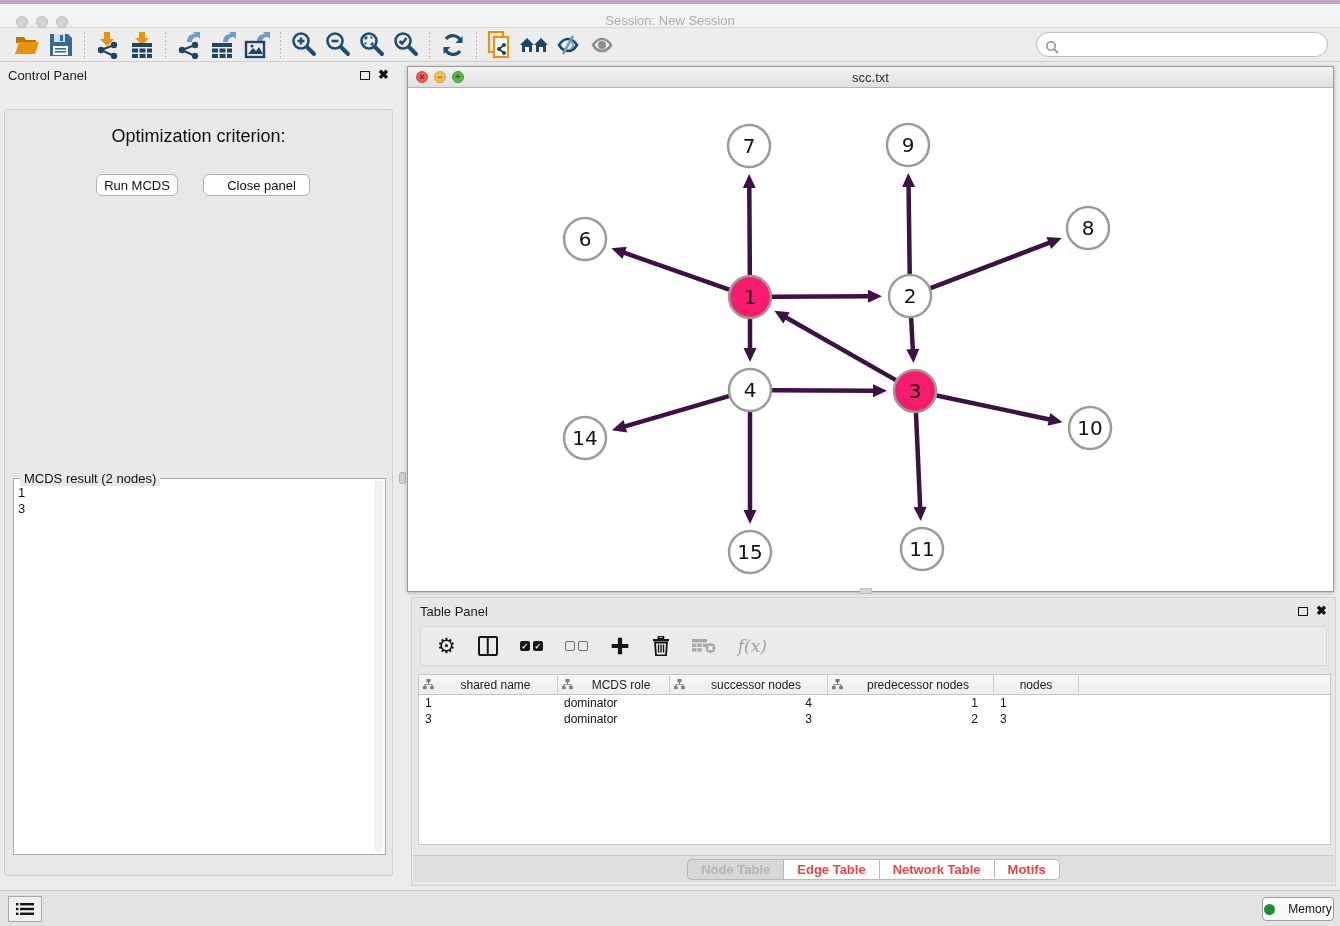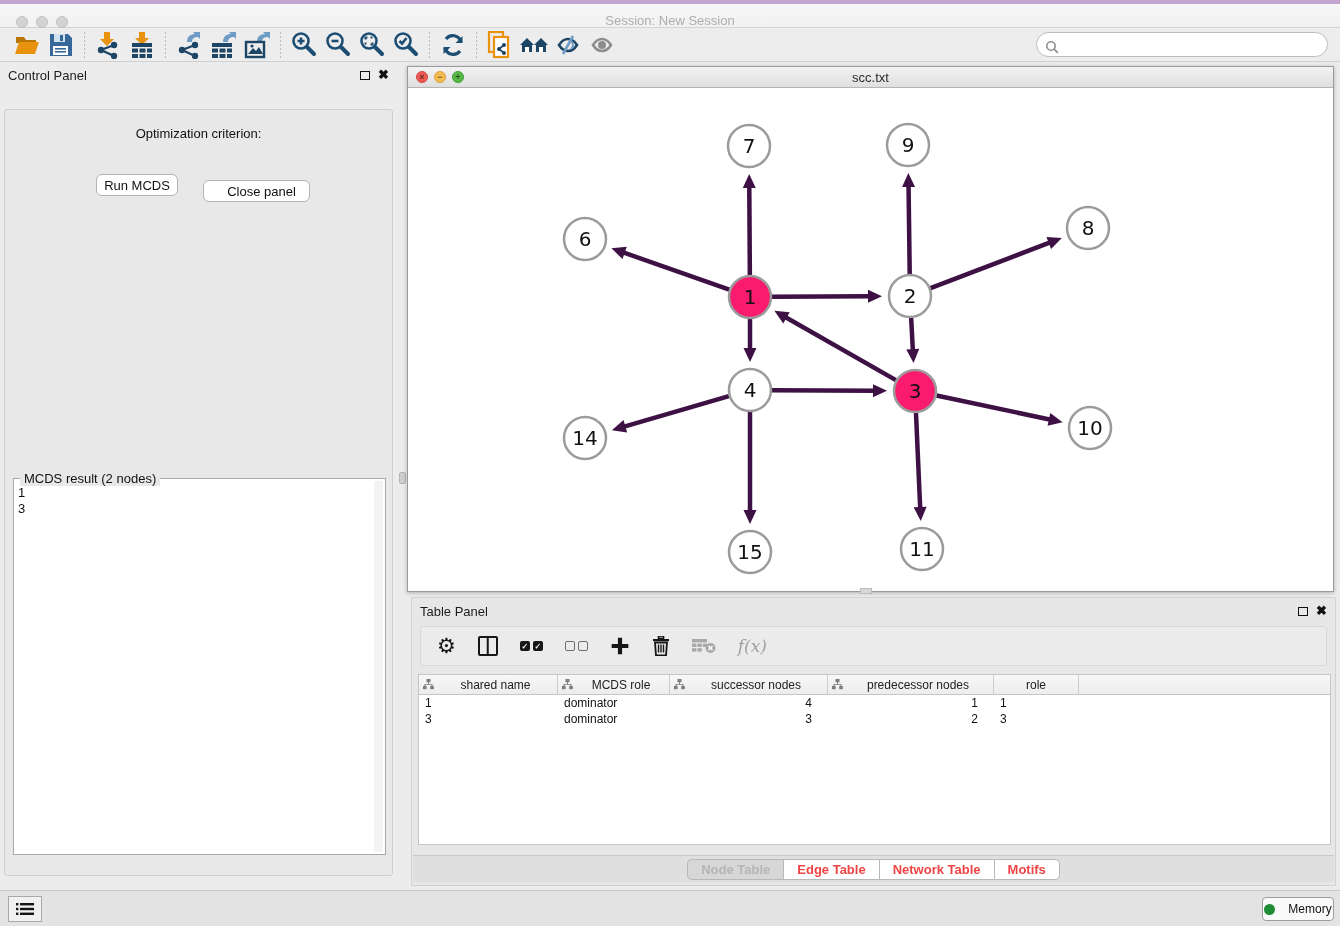--- a/index.html
+++ b/index.html
@@ -37,30 +37,30 @@
   .float-icon { width:10px; height:9px; border:1.5px solid #111; display:inline-block; }
   .close-icon { font-size:13px; font-weight:bold; color:#111; line-height:10px; }
   #cp-tabs { display:flex; justify-content:center; margin-top:2px; position:relative; z-index:2; }
   .tab { height:21px; padding:0 14px; font-size:13px; display:flex; align-items:center;
     background:#fff; border:1px solid #b8b8b8; border-right:none; color:#111; }
   .tab:first-child { border-radius:4px 0 0 4px; }
   .tab:last-child { border-right:1px solid #b8b8b8; border-radius:0 4px 4px 0; }
   .tab.active { background:#dfdfdf; color:#b2b2b2; }
   #cp-body { position:absolute; left:4px; right:4px; top:47px; bottom:6px;
     background:#e9e8e9; border:1px solid #cfcfcf; border-radius:3px; }
-  #opt-label { width:100%; text-align:center; top:16px; font-size:13px; color:#111; }
+  #opt-label { width:100%; text-align:center; top:16px; font-size:18px; color:#111; }
   #criterion-select { left:40px; top:37px; width:310px; height:23px; background:#fff;
     border:1px solid #b3b3b3; border-radius:5px; display:flex; align-items:center;
     padding:0 8px; font-size:13px; color:#111; }
   .stepper { margin-left:auto; display:flex; flex-direction:column; line-height:5px;
     font-size:8px; color:#555; }
   .cp-btn { height:22px; background:#fff; border:1px solid #b3b3b3; border-radius:6px;
     font-size:13px; color:#111; display:flex; align-items:center; justify-content:center; }
   #run-btn { left:91px; top:64px; width:82px; }
-  #closep-btn { left:198px; top:70px; width:107px;padding-left:10px; }
+  #closep-btn { left:198px; top:64px; width:107px;padding-left:10px; }
   #mcds-fieldset { left:8px; top:368px; width:373px; height:377px;
     border:1px solid #a9a9a9; background:#fff; }
   #mcds-legend { position:absolute; top:-8px; left:6px; background:#e9e8e9;
     padding:0 4px; font-size:13px; color:#111; }
   #mcds-list { position:absolute; left:4px; top:6px; right:14px; bottom:4px;
     font-size:13px; color:#111; line-height:16px; white-space:pre-line; }
   #mcds-scroll { position:absolute; right:2px; top:2px; width:9px; bottom:2px; background:#f3f3f3; }
 
   
   #v-split { left:397px; top:62px; width:10px; height:820px; background:#ececec; }
@@ -482,21 +482,21 @@
                   <rect x="3.5" y="0" width="4" height="3.2"></rect>
                   <rect x="0" y="7" width="3.6" height="3.2"></rect>
                   <rect x="7.2" y="7" width="3.6" height="3.2"></rect>
                   <path d="M5 3v2H1.5v2h1V5.8H8.5V7h1V5H6V3z"></path>
                 </g>
               </svg>
             </span>
             <span class="lbl">predecessor nodes</span>
           </div>
           <div class="th" style="width: 85px;">
-            <span class="lbl">role</span>
+            <span class="lbl">nodes</span>
           </div>
         </div>
       <div id="tbl-body">
           <div class="tr">
             <div class="td left" style="width: 139px;">1</div>
             <div class="td left" style="width: 112px;">dominator</div>
             <div class="td right" style="width: 158px;">4</div>
             <div class="td right" style="width: 166px;">1</div>
             <div class="td left" style="width: 85px;">1</div>
           </div>

